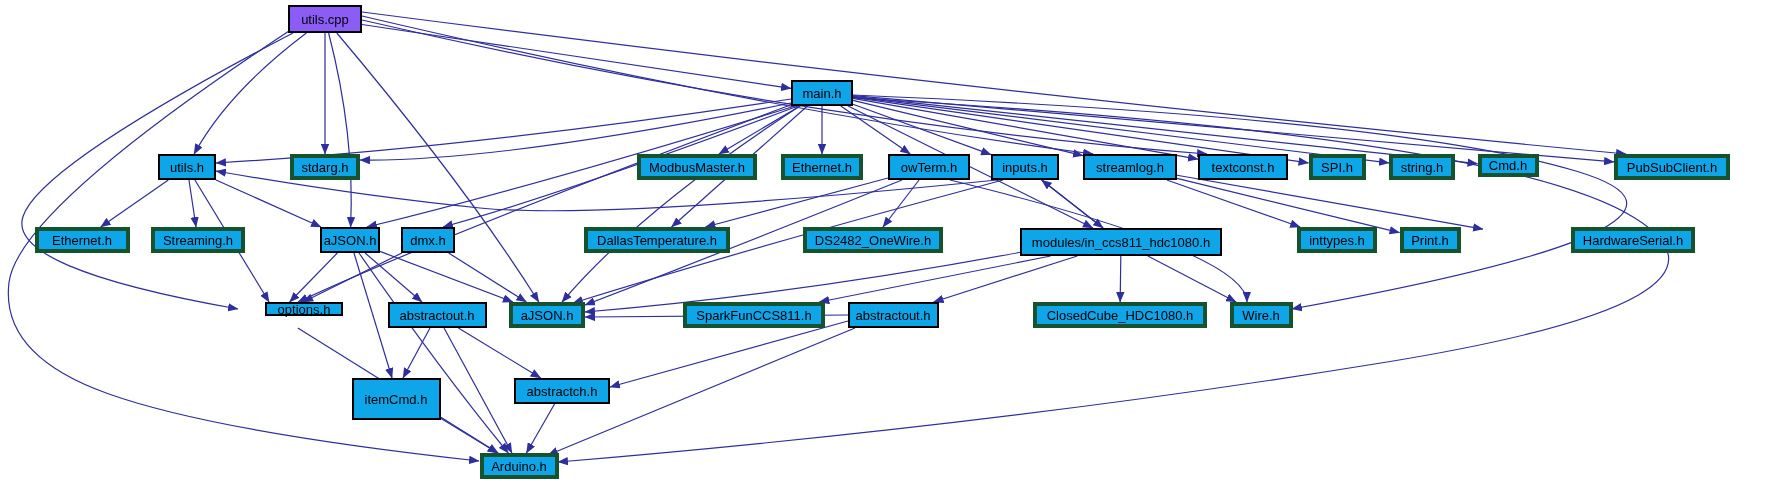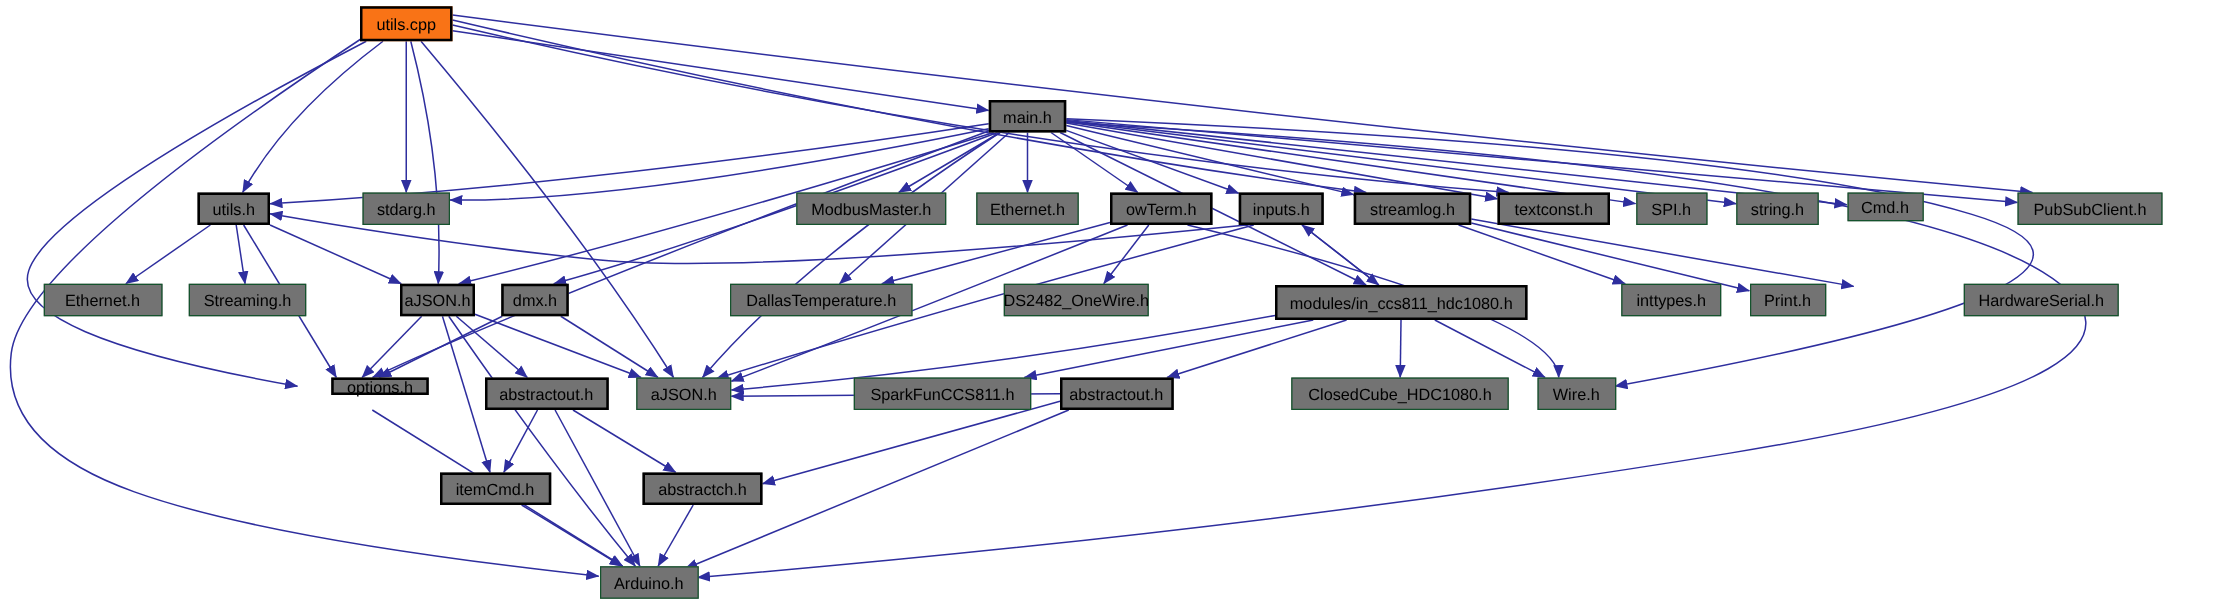--- a/index.html
+++ b/index.html
@@ -1,24 +1,24 @@
 <!DOCTYPE html>
 <html><head>
 <meta charset="utf-8">
 <style>
   html,body{margin:0;padding:0;background:#ffffff;}
   #canvas{position:relative;background:#ffffff;overflow:hidden;
           font-family:"Liberation Sans", sans-serif;}
   #edges{position:absolute;left:0;top:0;}
-  .node{position:absolute;box-sizing:border-box;background:#737373;color:#000000;
+  .node{position:absolute;box-sizing:border-box;background:#0ea5e9;color:#000000;
         font-size:13px;text-align:center;white-space:nowrap;z-index:2;
         display:flex;align-items:center;justify-content:center;}
   .node.linked{border:2px solid #000000;cursor:pointer;}
-  .node.external{border:1px solid #14532d;}
-  .node.root{border:2px solid #000000;background:#f97316;}
+  .node.external{border:4px solid #14532d;}
+  .node.root{border:2px solid #000000;background:#8b5cf6;}
   path.edge{fill:none;stroke-width:1.2px;}
 </style>
 </head>
 <body>
 
 <div id="canvas" style="width: 1770px; height: 485px;">
   <svg id="edges" xmlns="http://www.w3.org/2000/svg" width="1770" height="485">
     <defs>
       <marker id="ah" viewBox="0 0 10 8" refX="9.5" refY="4" markerWidth="10.5" markerHeight="8.5" orient="auto" markerUnits="userSpaceOnUse">
         <path id="ah-shape" d="M0,0 L10,4 L0,8 Z" fill="#2e2e9e"></path>
@@ -106,29 +106,29 @@
       <div class="node linked" style="left: 1198px; top: 154px; width: 90px; height: 26px;">textconst.h</div>
       <div class="node external" style="left: 1308.5px; top: 154px; width: 57px; height: 26px;">SPI.h</div>
       <div class="node external" style="left: 1389px; top: 154px; width: 66px; height: 26px;">string.h</div>
       <div class="node external" style="left: 1477.5px; top: 154px; width: 61px; height: 23px;">Cmd.h</div>
       <div class="node external" style="left: 1614px; top: 154px; width: 116px; height: 26px;">PubSubClient.h</div>
       <div class="node external" style="left: 34.5px; top: 227px; width: 95px; height: 26px;">Ethernet.h</div>
       <div class="node external" style="left: 151px; top: 227px; width: 94px; height: 26px;">Streaming.h</div>
       <div class="node linked" style="left: 320px; top: 227px; width: 60px; height: 26px;">aJSON.h</div>
       <div class="node linked" style="left: 401px; top: 227px; width: 54px; height: 26px;">dmx.h</div>
       <div class="node external" style="left: 584px; top: 227px; width: 146px; height: 26px;">DallasTemperature.h</div>
-      <div class="node external" style="left: 803px; top: 227px; width: 116px; height: 26px;">DS2482_OneWire.h</div>
+      <div class="node external" style="left: 803px; top: 227px; width: 140px; height: 26px;">DS2482_OneWire.h</div>
       <div class="node linked" style="left: 1020px; top: 228px; width: 202px; height: 28px;">modules/in_ccs811_hdc1080.h</div>
       <div class="node external" style="left: 1297px; top: 227px; width: 80px; height: 26px;">inttypes.h</div>
       <div class="node external" style="left: 1399.5px; top: 227px; width: 61px; height: 26px;">Print.h</div>
       <div class="node external" style="left: 1571px; top: 227px; width: 124px; height: 26px;">HardwareSerial.h</div>
       <div class="node linked" style="left: 238px; top: 302px; width: 78px; height: 14px; margin-left: 27px;">options.h</div>
       <div class="node linked" style="left: 387.5px; top: 302px; width: 99px; height: 26px;">abstractout.h</div>
       <div class="node external" style="left: 509px; top: 302px; width: 76px; height: 26px; text-align: center;">aJSON.h</div>
       <div class="node external" style="left: 683px; top: 302px; width: 142px; height: 26px;">SparkFunCCS811.h</div>
       <div class="node linked" style="left: 847.5px; top: 302px; width: 91px; height: 26px;">abstractout.h</div>
       <div class="node external" style="left: 1033px; top: 302px; width: 174px; height: 26px;">ClosedCube_HDC1080.h</div>
       <div class="node external" style="left: 1229.5px; top: 302px; width: 63px; height: 26px;">Wire.h</div>
-      <div class="node linked" style="left: 351.5px; top: 378px; width: 89px; height: 26px;">itemCmd.h</div>
+      <div class="node linked" style="left: 351.5px; top: 378px; width: 89px; height: 42px;">itemCmd.h</div>
       <div class="node linked" style="left: 514px; top: 378px; width: 96px; height: 26px;">abstractch.h</div>
       <div class="node external" style="left: 479.5px; top: 453px; width: 79px; height: 26px;">Arduino.h</div>
     </div>
 </div>
 
 </body></html>

